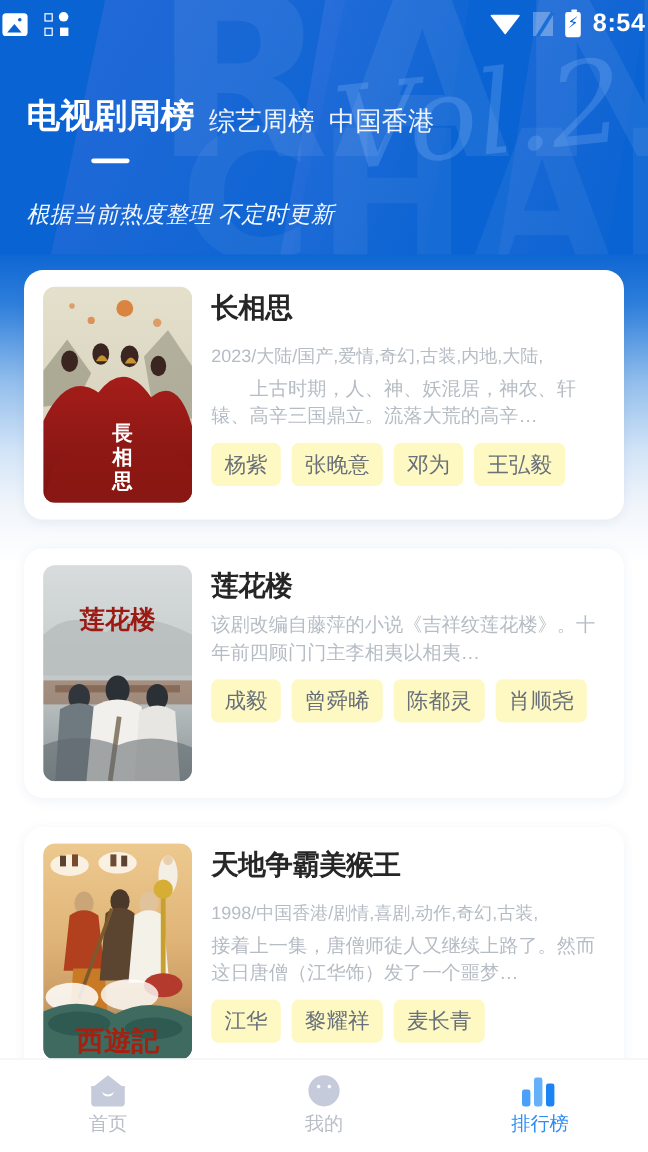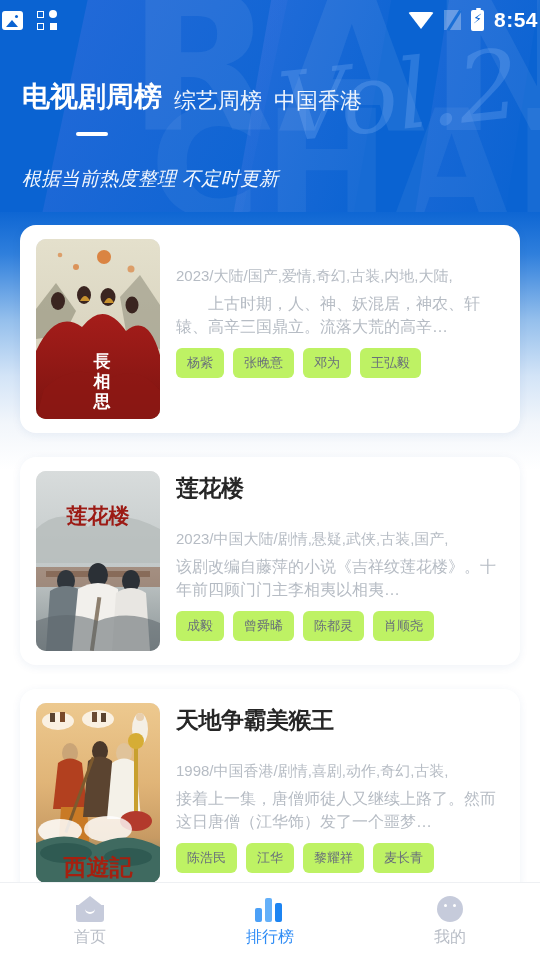--- a/index.html
+++ b/index.html
@@ -171,31 +171,31 @@
     overflow: hidden; position: relative; background: #ddd;
   }
   .poster svg { display: block; width: 100%; height: 100%; }
   .info { flex: 1; min-width: 0; padding-top: 2px; }
   .title {
     font-size: 23px; font-weight: 700; color: #262626;
     white-space: nowrap; overflow: hidden; text-overflow: ellipsis;
     letter-spacing: -0.5px;
   }
   .meta {
-    margin-top: 26px; font-size: 15px; color: #b6bcc4;
+    margin-top: 16px; font-size: 15px; color: #b6bcc4;
     white-space: nowrap; overflow: hidden;
   }
   .desc {
     margin-top: 7px; font-size: 16px; color: #b6bcc4; line-height: 1.42;
     height: 46px; overflow: hidden;
   }
   .desc.indent { text-indent: 2em; }
   .tags { margin-top: 9px; display: flex; gap: 9px; }
   .tag {
-    background: #bef264; color: #69707a; font-size: 13px;
+    background: #fef9c3; color: #69707a; font-size: 18px;
     padding: 6px 11px; border-radius: 6px; white-space: nowrap;
   }
 
   
   .tabbar {
     position: absolute; left: 0; bottom: 0; width: 540px; height: 78px;
     background: #fff; border-top: 1px solid #eef0f3; z-index: 30;
     display: flex;
   }
   .nav-item {
@@ -315,20 +315,21 @@
           <ellipse cx="72" cy="58" rx="7.5" ry="9" fill="#3a2520"></ellipse>
           <ellipse cx="96" cy="66" rx="6.5" ry="8.5" fill="#3a2520"></ellipse>
           <path d="M44 62 q5 -10 10 0" fill="#c8922f"></path>
           <path d="M68 64 q5 -10 10 0" fill="#c8922f"></path>
           <text x="66" y="128" font-size="17" fill="#fff" font-family="DejaVu Serif, serif" font-weight="bold" text-anchor="middle">長</text>
           <text x="66" y="148" font-size="17" fill="#fff" font-family="DejaVu Serif, serif" font-weight="bold" text-anchor="middle">相</text>
           <text x="66" y="168" font-size="17" fill="#fff" font-family="DejaVu Serif, serif" font-weight="bold" text-anchor="middle">思</text>
         </svg>
       </div>
       <div class="info">
+        <div class="title">长相思</div>
         <div class="meta">2023/大陆/国产,爱情,奇幻,古装,内地,大陆,</div>
         <div class="desc indent">上古时期，人、神、妖混居，神农、轩辕、高辛三国鼎立。流落大荒的高辛…</div>
         <div class="tags">
           <span class="tag">杨紫</span>
           <span class="tag">张晚意</span>
           <span class="tag">邓为</span>
           <span class="tag">王弘毅</span>
         </div>
       </div>
     </div>
@@ -353,21 +354,20 @@
           <ellipse cx="62" cy="104" rx="10" ry="12" fill="#2b3036"></ellipse>
           <path d="M42 118 q20 -12 40 0 l6 62 l-52 0Z" fill="#f2f0ec"></path>
           <ellipse cx="95" cy="110" rx="9" ry="11" fill="#2b3036"></ellipse>
           <path d="M80 122 q15 -10 30 0 l4 58 l-38 0Z" fill="#e8e6e2"></path>
           <rect x="58" y="126" width="4" height="54" fill="#8d7f6e" transform="rotate(8 60 150)"></rect>
           <path d="M0 150 Q30 138 62 150 Q92 138 124 152 L124 180 L0 180Z" fill="#5c666c" opacity=".55"></path>
         </svg>
       </div>
       <div class="info">
         <div class="title">莲花楼</div>
-        <div class="meta">2023/中国大陆/剧情,悬疑,武侠,古装,国产,</div>
         <div class="desc">该剧改编自藤萍的小说《吉祥纹莲花楼》。十年前四顾门门主李相夷以相夷…</div>
         <div class="tags">
           <span class="tag">成毅</span>
           <span class="tag">曾舜晞</span>
           <span class="tag">陈都灵</span>
           <span class="tag">肖顺尧</span>
         </div>
       </div>
     </div>
 
@@ -408,44 +408,43 @@
           <ellipse cx="30" cy="150" rx="26" ry="10" fill="#2f5a52"></ellipse>
           <ellipse cx="92" cy="154" rx="24" ry="9" fill="#2f5a52"></ellipse>
           <text x="62" y="172" font-size="23" fill="#a5200f" font-family="DejaVu Serif, serif" font-weight="bold" text-anchor="middle">西遊記</text>
         </svg>
       </div>
       <div class="info">
         <div class="title">天地争霸美猴王</div>
         <div class="meta">1998/中国香港/剧情,喜剧,动作,奇幻,古装,</div>
         <div class="desc">接着上一集，唐僧师徒人又继续上路了。然而这日唐僧（江华饰）发了一个噩梦…</div>
         <div class="tags">
-          <span class="tag">陈浩民</span>
           <span class="tag">江华</span>
           <span class="tag">黎耀祥</span>
           <span class="tag">麦长青</span>
         </div>
       </div>
     </div>
 
   </div>
 
   <div class="tabbar">
     <div class="nav-item">
       <div class="ico-home">
           <span></span>
         </div>
       <div class="nav-label">首页</div>
+    </div>
+    <div class="nav-item">
+      <div class="ico-face"></div>
+      <div class="nav-label">我的</div>
     </div>
     <div class="nav-item active">
       <div class="ico-chart">
           <b></b>
           <b></b>
           <b></b>
         </div>
       <div class="nav-label">排行榜</div>
     </div>
-    <div class="nav-item">
-      <div class="ico-face"></div>
-      <div class="nav-label">我的</div>
-    </div>
   </div>
 
 </div>
 
 </body></html>

